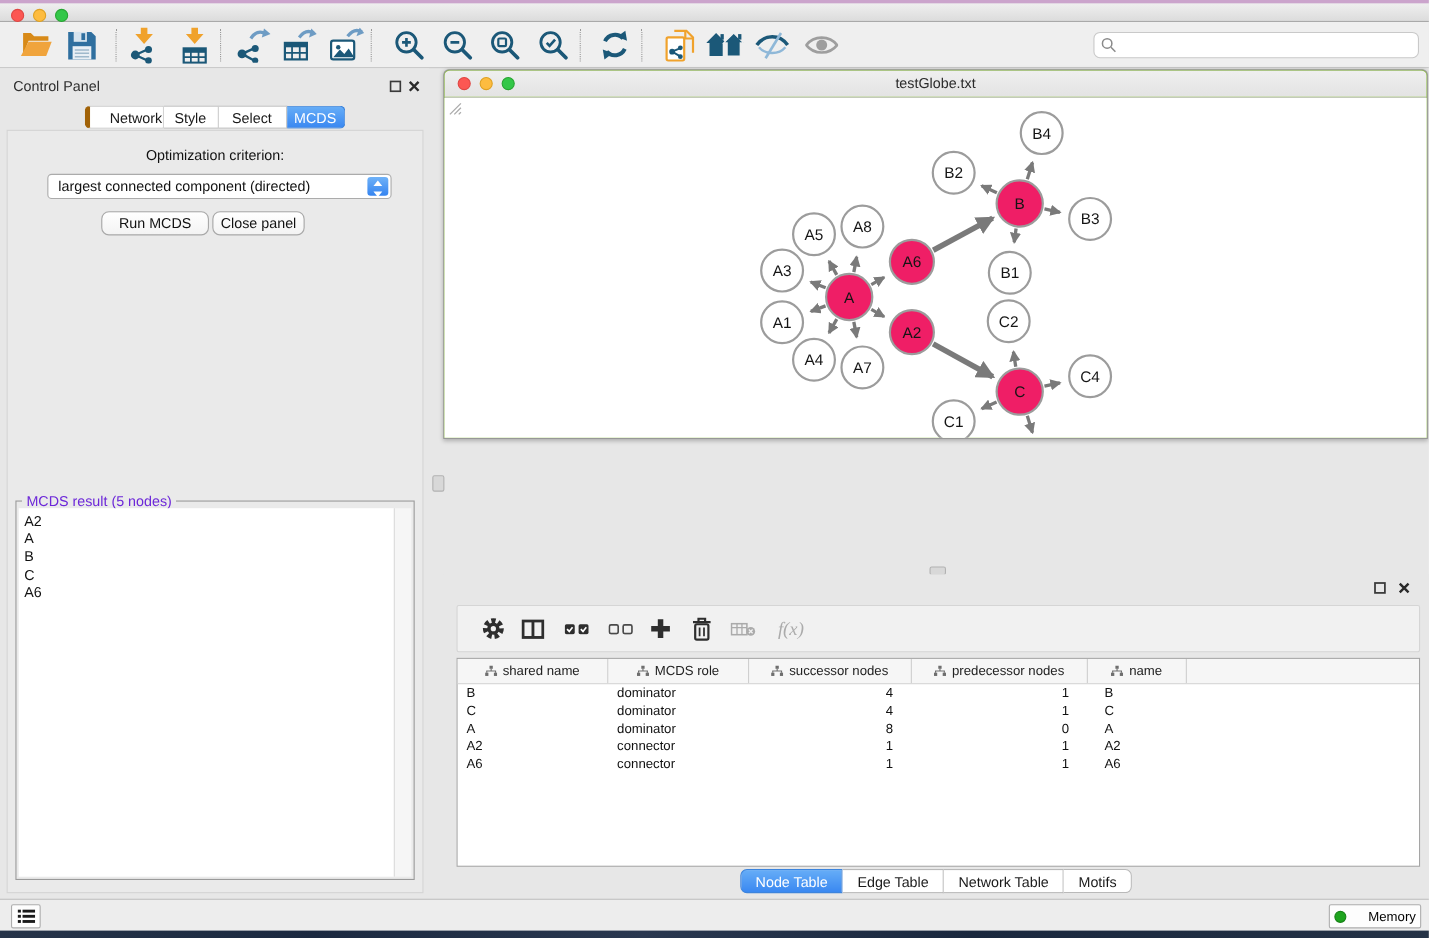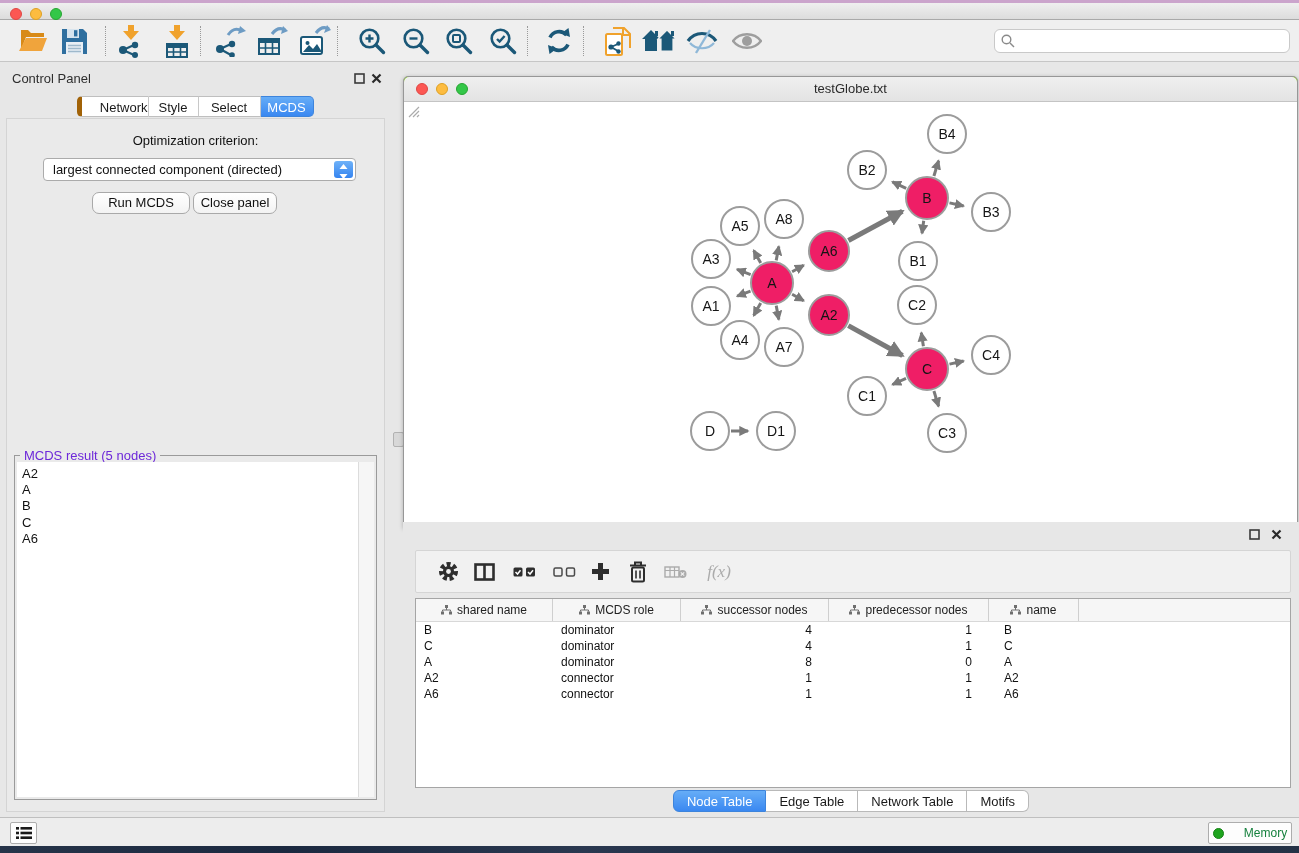--- a/index.html
+++ b/index.html
@@ -58,21 +58,21 @@
   .result-legend{position:absolute;left:5px;top:-8px;background:#EAEAEA;padding:0 4px;font-size:13px;color:#6d28d9;}
   .result-list{position:absolute;left:2px;top:6px;bottom:2px;right:17px;background:#FFFFFF;padding-top:4px;}
   .mcds-item{font-size:13px;color:#111;line-height:16.2px;padding-left:5px;}
   .result-scroll{position:absolute;right:2px;top:6px;bottom:2px;width:15px;background:#F6F6F6;border-left:1px solid #DCDCDC;}
 
   
   .v-grip{position:absolute;left:393px;top:432px;width:9px;height:13px;background:#D8D8D8;border:1px solid #B2B2B2;border-radius:2px;}
   .h-grip{position:absolute;left:845px;top:515px;width:13px;height:6px;background:#D8D8D8;border:1px solid #B2B2B2;border-radius:2px;}
 
   
-  .net-window{position:absolute;left:403px;top:76px;width:895px;height:452px;box-sizing:border-box;
+  .net-window{position:absolute;left:403px;top:63px;width:895px;height:336px;box-sizing:border-box;
     border:1px solid #979797;border-radius:5px 5px 0 0;background:#84cc16;box-shadow:0 1px 4px rgba(0,0,0,0.25);}
   .net-titlebar{position:absolute;left:0;right:0;top:0;height:24px;background:linear-gradient(#EFEFEF,#E3E3E3);
     border-bottom:1px solid #C4C4C4;border-radius:5px 5px 0 0;}
   .net-titlebar .lights{left:12px;top:6px;}
   .net-title{position:absolute;left:0;right:0;top:4px;text-align:center;font-size:13px;color:#2A2A2A;}
   .net-canvas{position:absolute;left:0;right:0;top:25px;bottom:0;background:#FFFFFF;overflow:hidden;}
   .net-canvas svg{position:absolute;left:0;top:0;}
   .resize-grip{position:absolute;right:2px;bottom:2px;}
   .graph-label{font-family:"Liberation Sans",sans-serif;font-size:14px;fill:#151515;}
 
@@ -104,21 +104,21 @@
   .seg:last-child{border-radius:0 6px 6px 0;}
   .seg.active{background:linear-gradient(#66ADF7,#3A88F1);color:#fff;border-color:#3D84DC;}
 
   
   .statusbar{position:absolute;left:0;top:817px;width:1299px;height:29px;box-sizing:border-box;
     background:#EDEDED;border-top:1px solid #BFBFBF;}
   .list-btn{position:absolute;left:10px;top:4px;width:27px;height:22px;background:#FDFDFD;border:1px solid #ADADAD;
     border-radius:2px;display:flex;align-items:center;justify-content:center;box-sizing:border-box;}
   .memory-btn{position:absolute;right:7px;top:4px;width:84px;height:22px;background:#FDFDFD;border:1px solid #ADADAD;
     border-radius:2px;display:flex;align-items:center;justify-content:center;gap:20px;box-sizing:border-box;
-    font-size:12px;color:#15803d;}
+    font-size:12px;color:#000000;}
   .mem-dot{width:11px;height:11px;border-radius:50%;background:#1EA41E;border:1px solid #178317;box-sizing:border-box;}
   .desktop-strip{position:absolute;left:0;top:846px;width:1299px;height:7px;
     background:linear-gradient(90deg,#263449,#1B2940 22%,#2A3850 45%,#1A283E 68%,#243246);}
 </style>
 </head>
 <body>
 
 <div class="app">
 
   <div class="titlebar">

